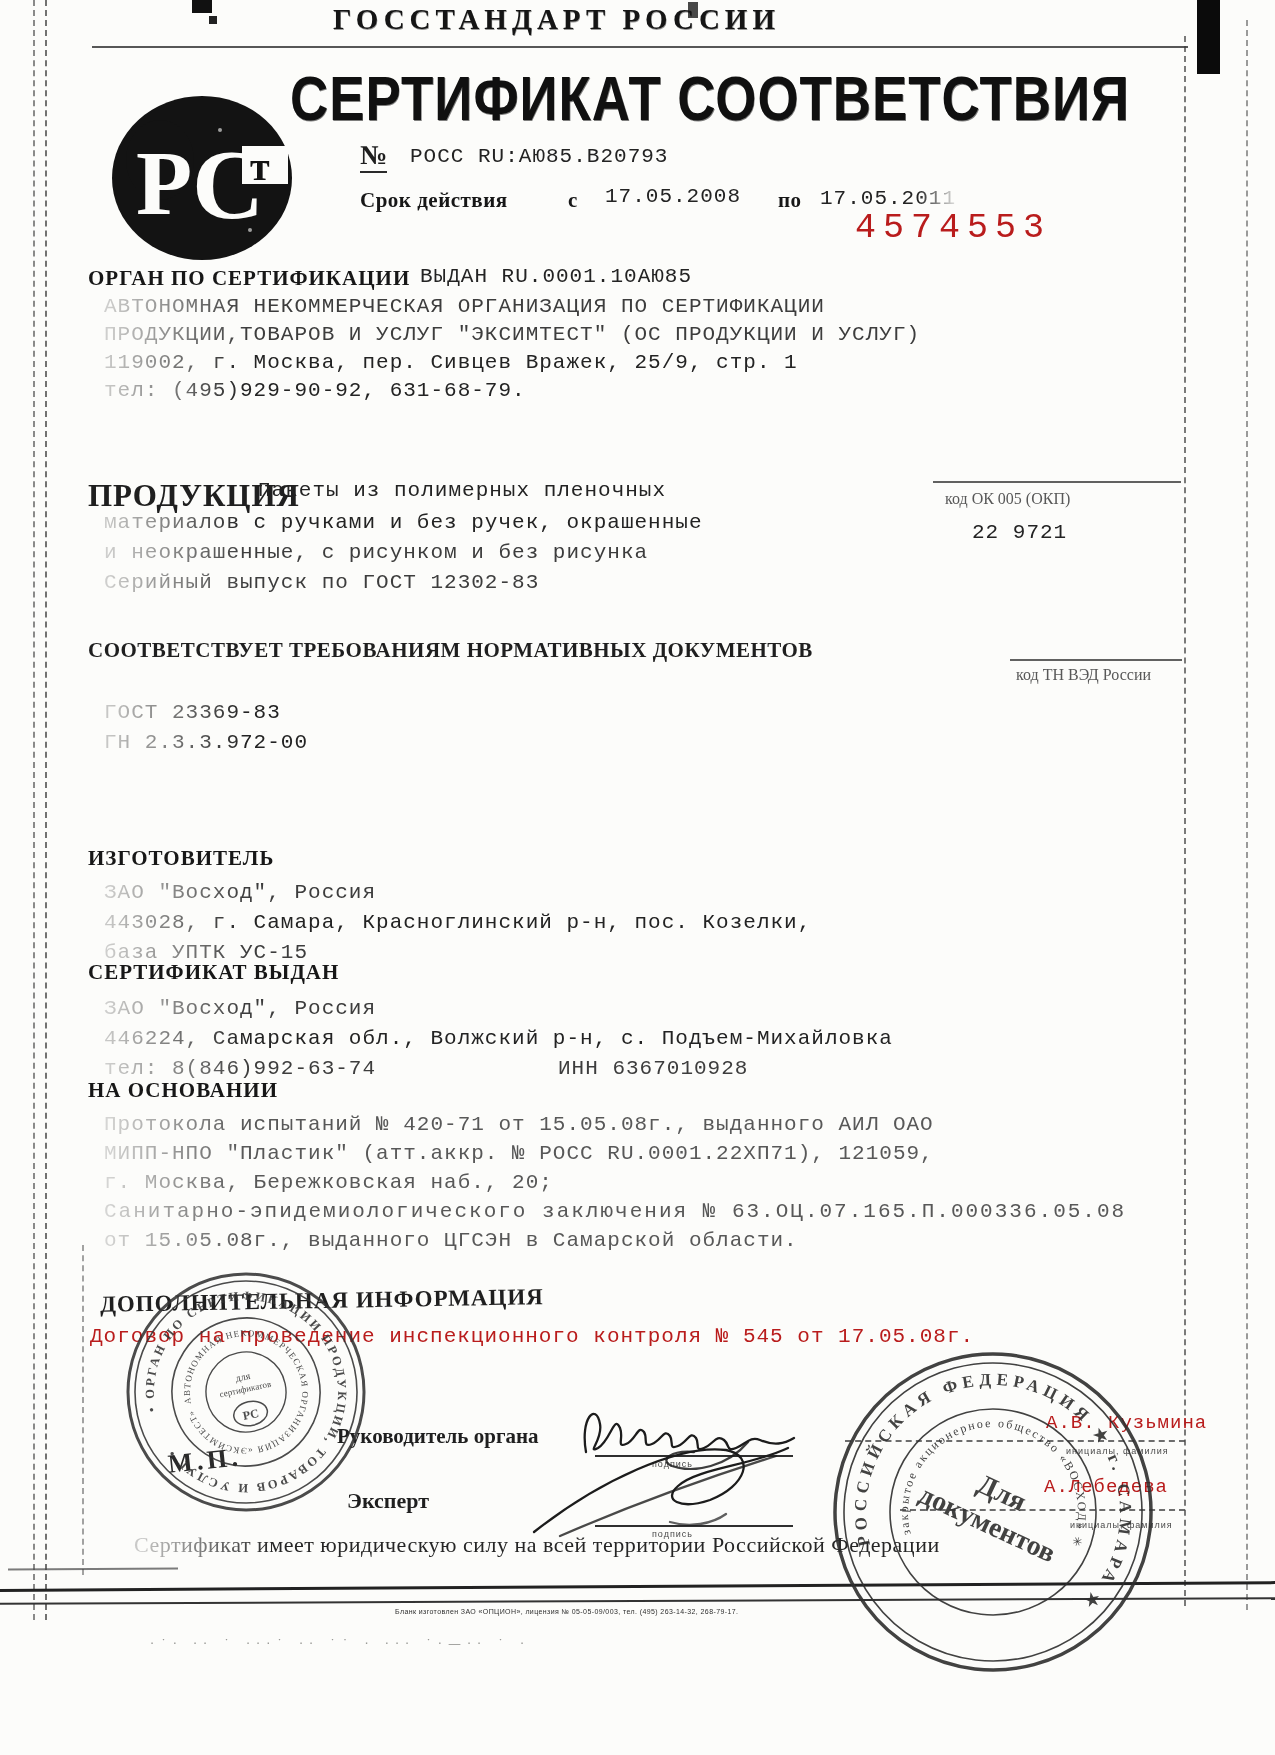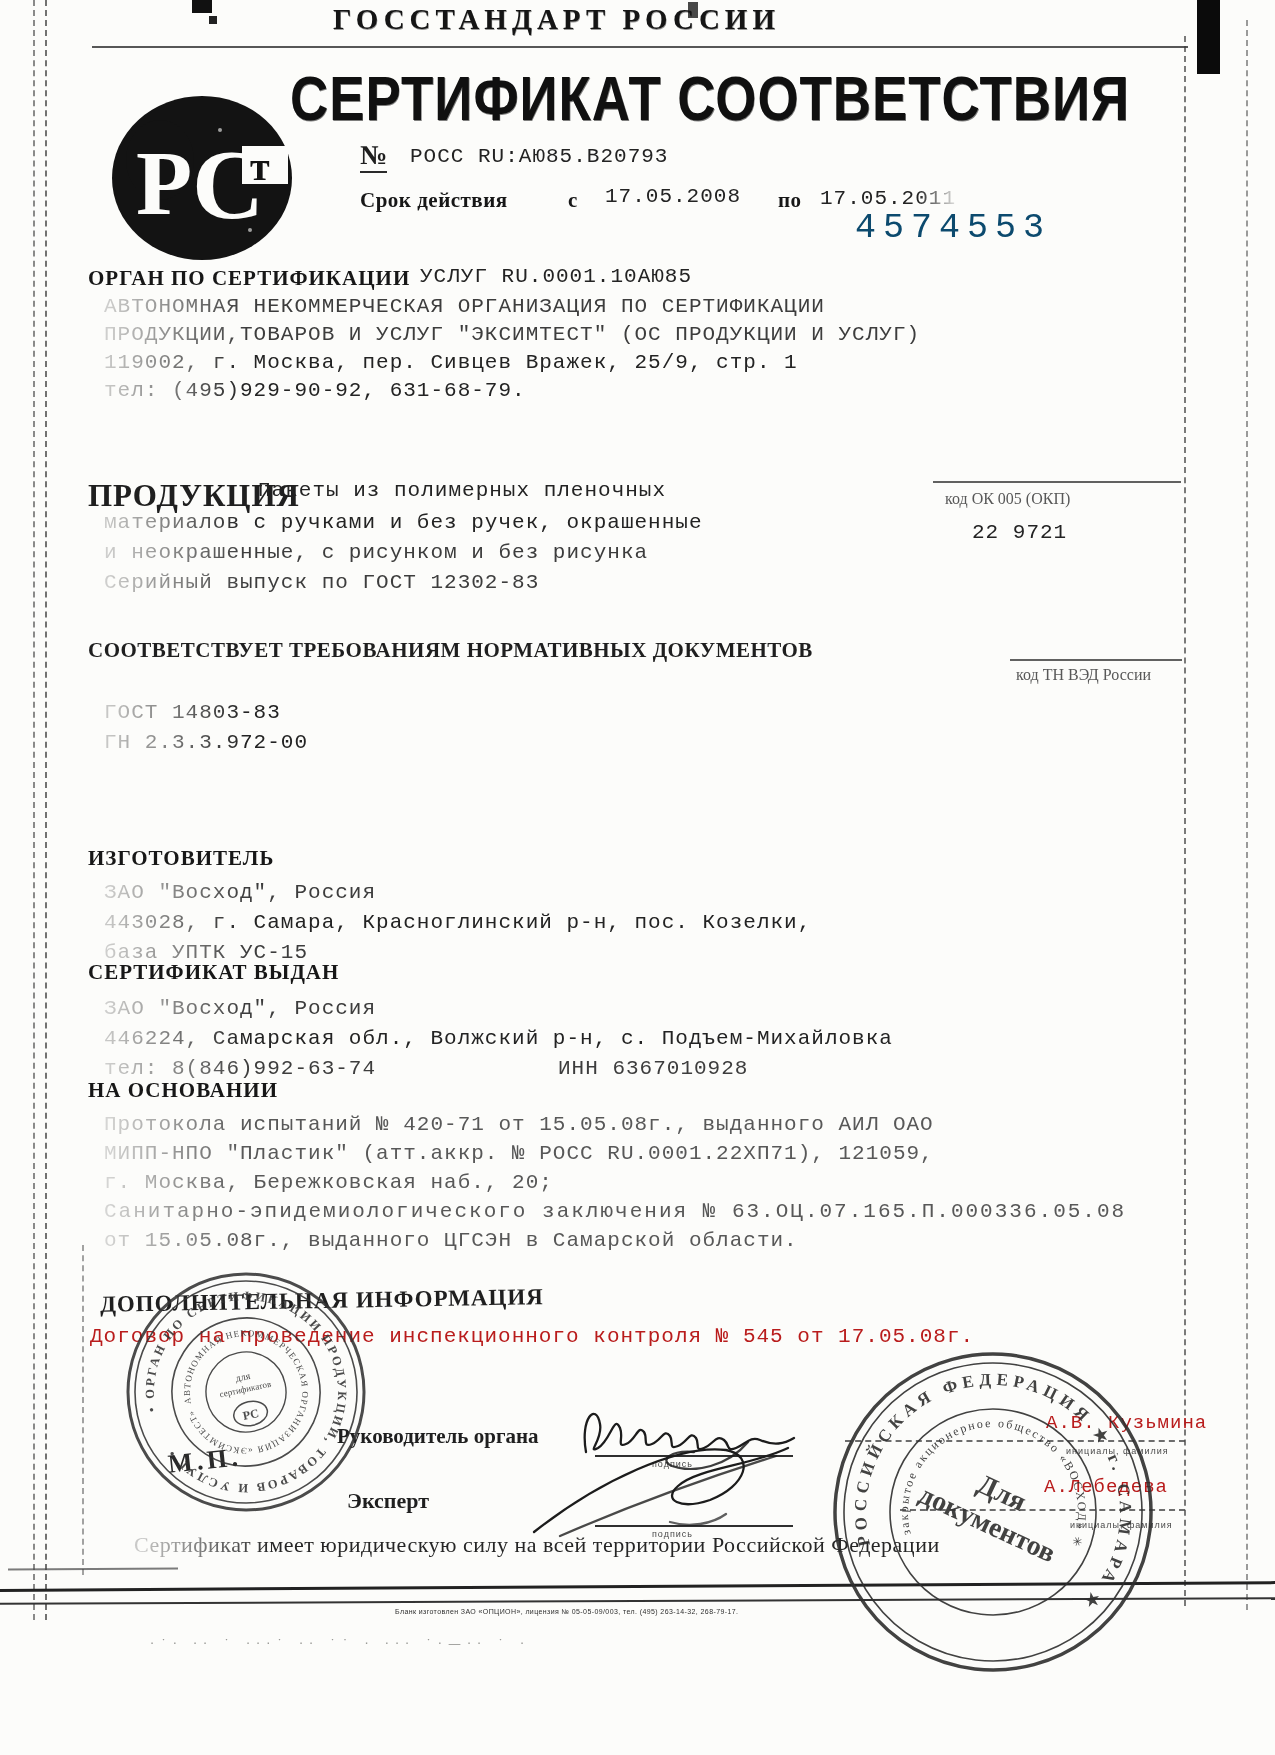--- a/index.html
+++ b/index.html
@@ -63,42 +63,42 @@
     </svg>
   </div>
 
   <div class="abs serifb" style="left:360px;top:140px;font-size:27px;border-bottom:2px solid #2a2a2a;">№</div>
   <div class="abs tw" style="left:410px;top:142px;">РОСС RU:АЮ85.В20793</div>
   <div class="abs serifb sec" style="left:360px;top:188px;">Срок действия</div>
   <div class="abs serifb sec" style="left:568px;top:188px;">с</div>
   <div class="abs tw" style="left:605px;top:182px;">17.05.2008</div>
   <div class="abs serifb sec" style="left:778px;top:188px;">по</div>
   <div class="abs tw fade-right" style="left:820px;top:184px;">17.05.2011</div>
-  <div class="abs tw" style="left:855px;top:214px;font-size:35px;letter-spacing:7px;color:#0c4a6e;">4574553</div>
+  <div class="abs tw" style="left:855px;top:214px;font-size:35px;letter-spacing:7px;color:#b91c1c;">4574553</div>
 
   <div class="abs serifb sec" style="left:88px;top:266px;letter-spacing:1px;">ОРГАН ПО СЕРТИФИКАЦИИ</div>
-  <div class="abs tw" style="left:420px;top:262px;">УСЛУГ RU.0001.10АЮ85</div>
+  <div class="abs tw" style="left:420px;top:262px;">ВЫДАН RU.0001.10АЮ85</div>
   <div class="abs tw fade-left g1" style="left:88px;top:292px;">АВТОНОМНАЯ НЕКОММЕРЧЕСКАЯ ОРГАНИЗАЦИЯ ПО СЕРТИФИКАЦИИ</div>
   <div class="abs tw fade-left g1" style="left:88px;top:320px;">ПРОДУКЦИИ,ТОВАРОВ И УСЛУГ "ЭКСИМТЕСТ" (ОС ПРОДУКЦИИ И УСЛУГ)</div>
   <div class="abs tw fade-left" style="left:88px;top:348px;">119002, г. Москва, пер. Сивцев Вражек, 25/9, стр. 1</div>
   <div class="abs tw fade-left" style="left:88px;top:376px;">тел: (495)929-90-92, 631-68-79.</div>
 
   <div class="abs serifb" style="left:88px;top:478px;font-size:31px;letter-spacing:1px;">ПРОДУКЦИЯ</div>
   <div class="abs tw" style="left:258px;top:476px;">Пакеты из полимерных пленочных</div>
   <div class="abs tw fade-left" style="left:88px;top:508px;">материалов с ручками и без ручек, окрашенные</div>
   <div class="abs tw fade-left g1" style="left:88px;top:538px;">и неокрашенные, с рисунком и без рисунка</div>
   <div class="abs tw fade-left g1" style="left:88px;top:568px;">Серийный выпуск по ГОСТ 12302-83</div>
   <div class="abs" style="left:933px;top:481px;width:248px;height:2px;background:#3a3a3a;opacity:.8;"></div>
   <div class="abs g2" style="left:945px;top:490px;font-size:16px;">код ОК 005 (ОКП)</div>
   <div class="abs tw" style="left:972px;top:518px;">22 9721</div>
 
   <div class="abs serifb" style="left:88px;top:638px;font-size:21px;letter-spacing:.5px;">СООТВЕТСТВУЕТ ТРЕБОВАНИЯМ НОРМАТИВНЫХ ДОКУМЕНТОВ</div>
   <div class="abs" style="left:1010px;top:659px;width:172px;height:2px;background:#3a3a3a;opacity:.8;"></div>
   <div class="abs g2" style="left:1016px;top:666px;font-size:16px;">код ТН ВЭД России</div>
-  <div class="abs tw fade-left" style="left:88px;top:698px;">ГОСТ 14803-83</div>
+  <div class="abs tw fade-left" style="left:88px;top:698px;">ГОСТ 23369-83</div>
   <div class="abs tw fade-left" style="left:88px;top:728px;">ГН 2.3.3.972-00</div>
 
   <div class="abs serifb sec" style="left:88px;top:846px;letter-spacing:1px;">ИЗГОТОВИТЕЛЬ</div>
   <div class="abs tw fade-left g1" style="left:88px;top:878px;">ЗАО "Восход", Россия</div>
   <div class="abs tw fade-left" style="left:88px;top:908px;">443028, г. Самара, Красноглинский р-н, пос. Козелки,</div>
   <div class="abs tw fade-left g1" style="left:88px;top:938px;">база УПТК УС-15</div>
 
   <div class="abs serifb sec" style="left:88px;top:914px;letter-spacing:1px;margin-top:46px;">СЕРТИФИКАТ ВЫДАН</div>
   <div class="abs tw fade-left g1" style="left:88px;top:994px;">ЗАО "Восход", Россия</div>
   <div class="abs tw fade-left" style="left:88px;top:1024px;">446224, Самарская обл., Волжский р-н, с. Подъем-Михайловка</div>

